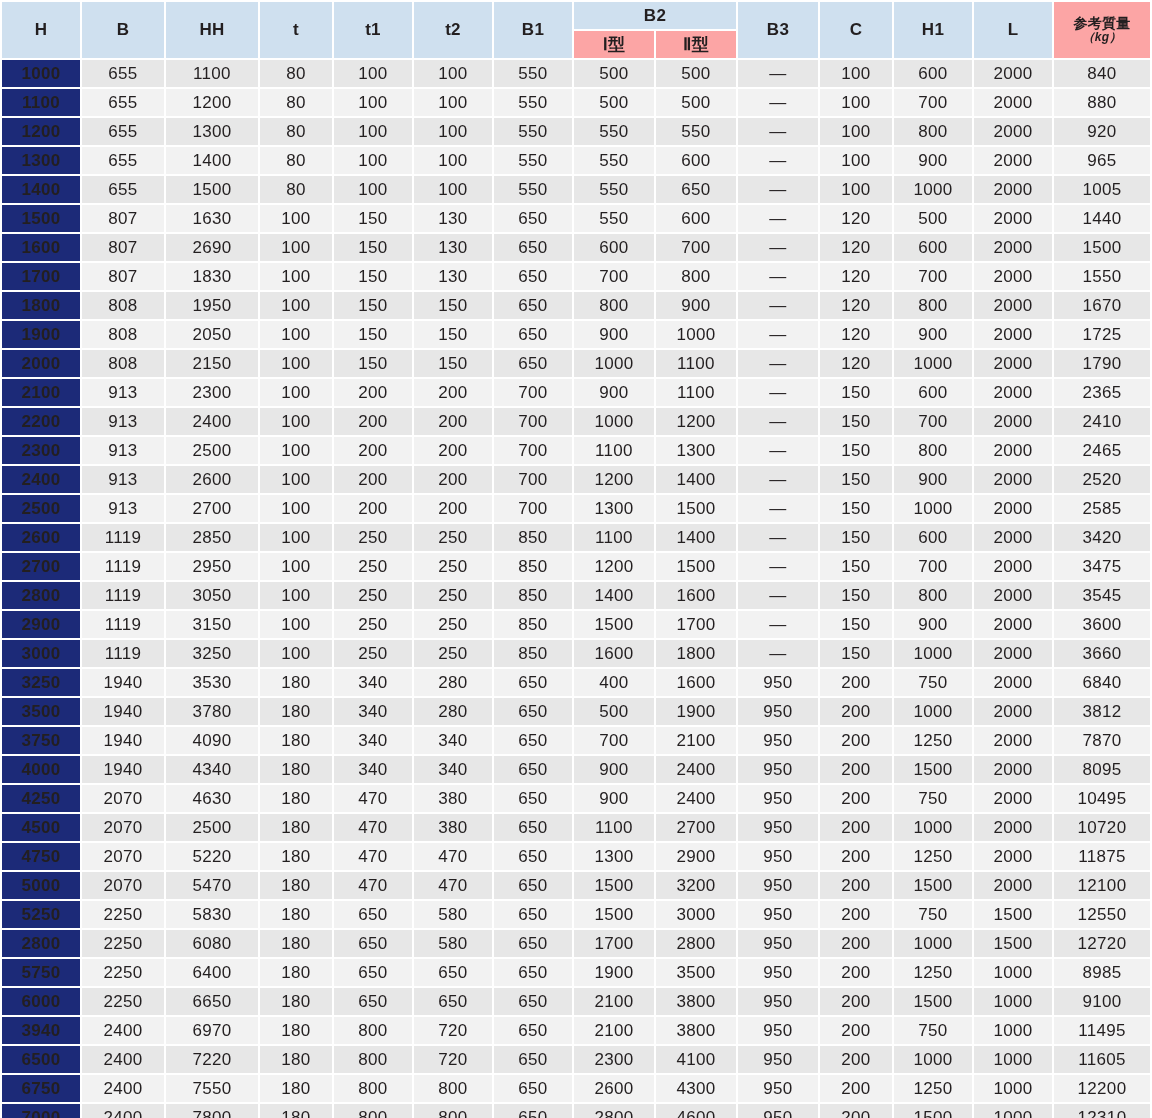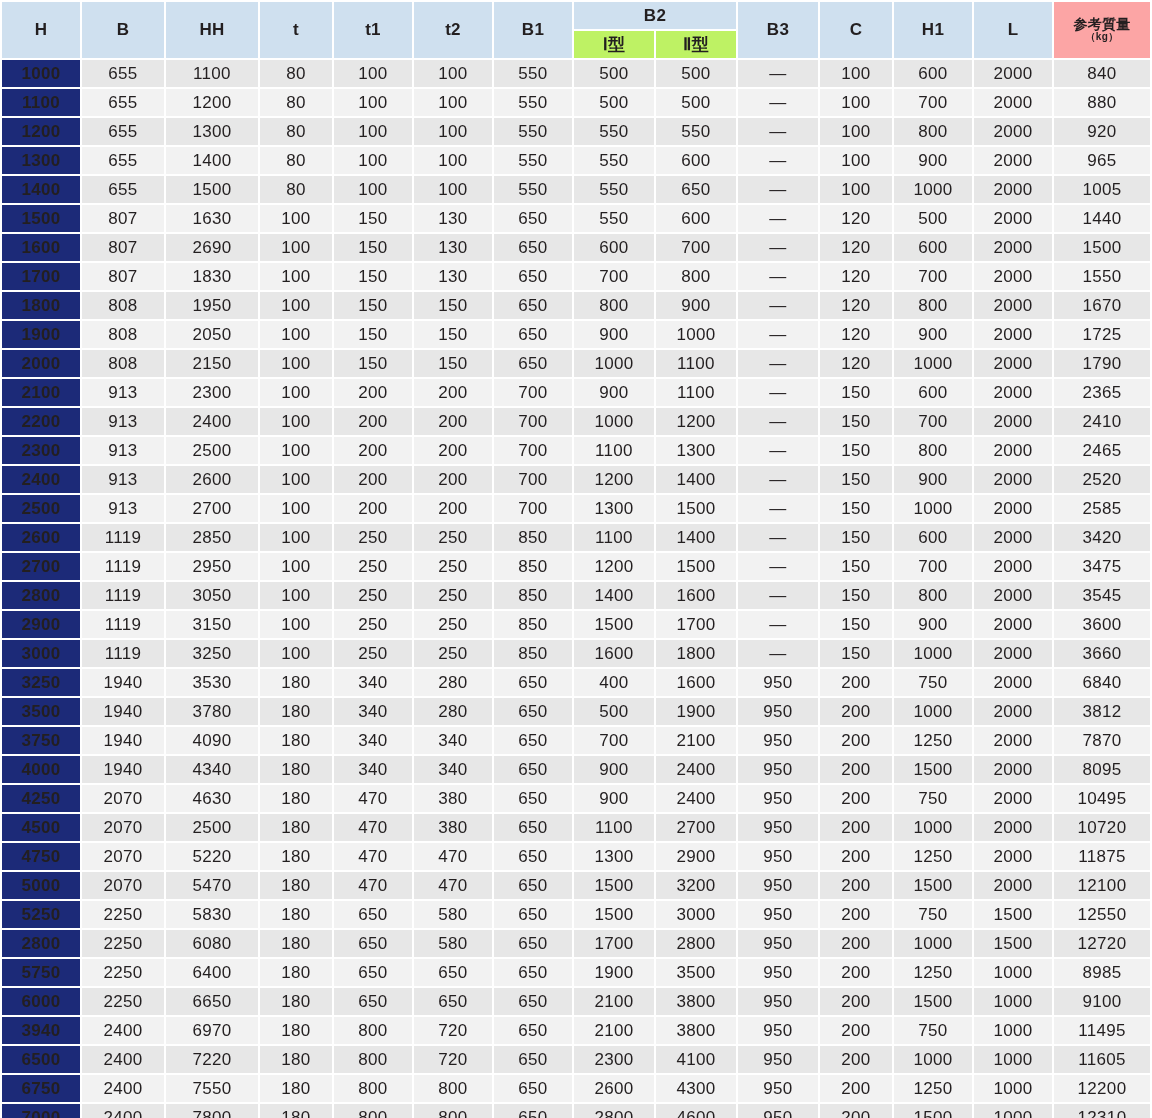--- a/index.html
+++ b/index.html
@@ -32,21 +32,21 @@
     border: none;
     white-space: nowrap;
   }
   
   .hdr {
     background: #cfe0ef;
     color: #1b2a4a;
     font-size: 18px;
   }
   .hdr-sub {
-    background: #bef264;
+    background: #fca5a5;
     color: #1b2a4a;
     font-size: 15px;
   }
   .hdr-small {
     background: #fca5a5;
     color: #1b2a4a;
     font-size: 14px;
     line-height: 1.15;
   }
   
@@ -55,21 +55,21 @@
     color: #ffffff;
     font-weight: bold;
     font-size: 17px;
     text-align: center;
   }
   
   .cell-a { background: #e7e7e7; }
   .cell-b { background: #f2f2f2; }
 
   .kg-line1 { display: block; font-size: 14px; }
-  .kg-line2 { display: block; font-size: 10px; }
+  .kg-line2 { display: block; font-size: 12px; font-style: italic; }
 </style>
 </head>
 <body>
 
 <table id="spec-table">
   <colgroup>
     <col style="width:78px">
     <col style="width:82px">
     <col style="width:92px">
     <col style="width:72px">

